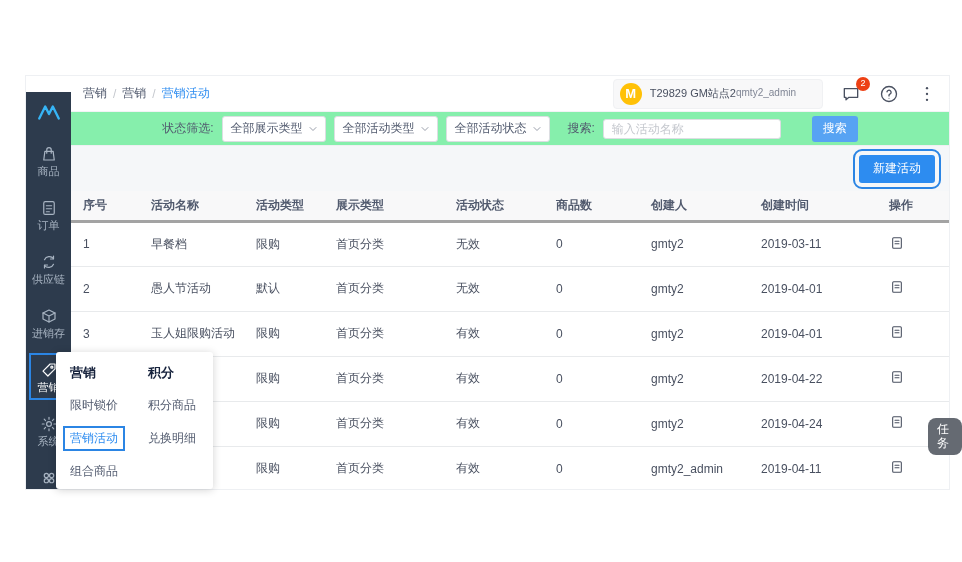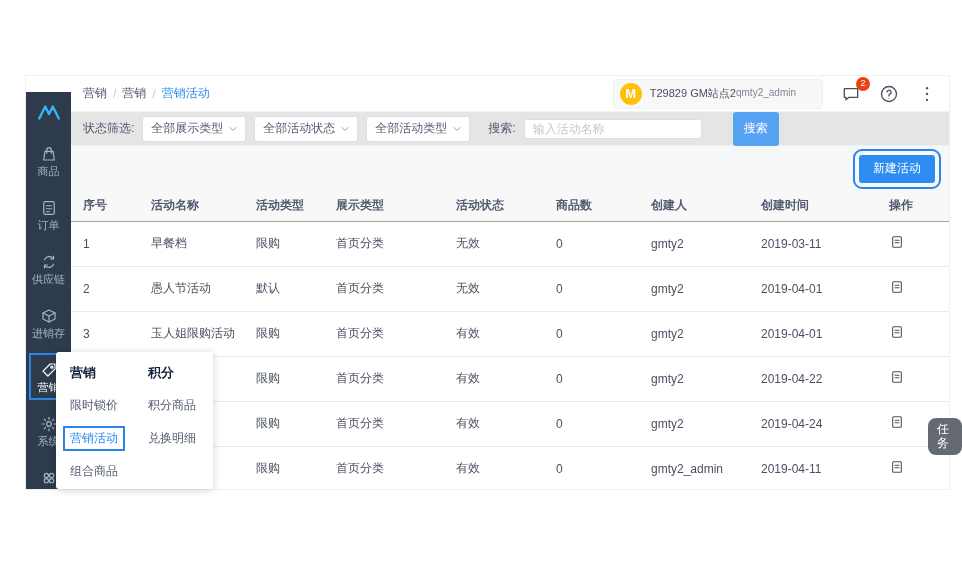--- a/index.html
+++ b/index.html
@@ -33,36 +33,36 @@
   .brand-circle { width:22px; height:22px; border-radius:50%; background:var(--brand,#ffc107); display:flex; align-items:center; justify-content:center; flex:0 0 auto; }
   .brand-m { color:#fff; font-weight:bold; font-size:13px; line-height:1; }
   .acct-text { display:flex; flex-direction:row; line-height:1.3; }
   .acct-site { font-size:11px; color:#495060; white-space:nowrap; }
   .acct-user { font-size:10px; color:#808695; white-space:nowrap; }
   .icon-btn { position:relative; width:20px; height:20px; color:#495060; cursor:pointer; }
   .icon-btn .icn { width:20px; height:20px; }
   .badge { position:absolute; top:-7px; right:-9px; background:var(--badge-red,#ed4014); color:#fff; font-size:9px; min-width:14px; height:14px; border-radius:8px; display:flex; align-items:center; justify-content:center; padding:0 3px; line-height:1; }
 
   
-  .filterbar { height:34px; display:flex; align-items:center; gap:8px; padding:0 12px; border-bottom:1px solid #eef0f2; font-size:12px; color:#515a6e; background:#e5e5e5; }
+  .filterbar { height:34px; display:flex; align-items:center; gap:8px; padding:0 12px; border-bottom:1px solid #eef0f2; font-size:12px; color:#515a6e; background:#86efac;justify-content:center; }
   .dd-wrap { display:flex; gap:8px; }
   .dropdown { height:26px; min-width:96px; border:1px solid #dcdee2; border-radius:3px; background:#fff; display:flex; align-items:center; justify-content:space-between; gap:4px; padding:0 6px 0 8px; cursor:pointer; color:#515a6e; }
   .dd-ar { width:12px; height:12px; color:#808695; }
   .search-label { margin-left:10px; }
   .search-input { width:178px; height:20px; border:1px solid #dcdee2; border-radius:3px; padding:0 8px; font-size:12px; color:#495060; outline:none; }
   .search-input::placeholder { color:#c5c8ce; }
-  .search-btn { height:34px; padding:0 11px; background:#57a3f3; border:none; border-radius:3px; color:#fff; font-size:12px; cursor:pointer;margin-left:23px; }
+  .search-btn { height:26px; padding:0 11px; background:#57a3f3; border:none; border-radius:3px; color:#fff; font-size:12px; cursor:pointer;margin-left:23px; }
 
   
   .content { flex:1; display:flex; flex-direction:column; background:#fff; overflow:hidden; }
   .toolbar-row { height:45px; background:#f5f7f9; display:flex; align-items:center; justify-content:flex-end; padding:0 14px; flex:0 0 auto; }
   .new-btn { height:28px; padding:0 14px; background:var(--accent,#2d8cf0); color:#fff; border:none; border-radius:3px; font-size:12px; cursor:pointer; }
   .hl-ring { outline:2px solid var(--highlight,#2b85e4); outline-offset:4px; }
   table.grid { width:100%; border-collapse:collapse; table-layout:fixed; font-size:12px; color:#495060; }
-  .grid th { background:#f8f8f9; height:30px; text-align:left; padding:0 4px 0 12px; font-weight:bold; color:#515a6e; border-bottom:1px solid #a3a3a3; }
+  .grid th { background:#f8f8f9; height:30px; text-align:left; padding:0 4px 0 12px; font-weight:bold; color:#515a6e; border-bottom:3px solid #a3a3a3; }
   .grid td { height:45px; padding:0 4px 0 12px; border-bottom:1px solid #e8eaec; background:#fff; white-space:nowrap; overflow:hidden; }
   .op-btn { display:inline-block; width:16px; height:16px; color:#495060; cursor:pointer; }
   .op-btn svg { width:100%; height:100%; display:block; }
 
   
   .popup { position:absolute; left:30px; top:276px; width:157px; bottom:0; background:#fff; box-shadow:0 1px 8px rgba(0,0,0,0.18); border-radius:3px; z-index:40; overflow:hidden; padding:12px 0 0 14px; }
   .popup-cols { display:flex; gap:24px; }
   .popup-col { display:flex; flex-direction:column; }
   .popup-title { font-size:13px; font-weight:bold; color:#17233d; margin-bottom:12px; white-space:nowrap; }
   .popup-item { font-size:12px; color:#515a6e; margin:0 0 10px -6px; padding:3px 6px; cursor:pointer; white-space:nowrap; }
@@ -202,29 +202,29 @@
         <span class="dd-wrap" id="dropdowns">
             <div class="dropdown">
               <span>全部展示类型</span>
               <span class="icn dd-ar">
                 <svg viewBox="0 0 24 24" fill="none" stroke="currentColor" stroke-width="1.6" stroke-linecap="round" stroke-linejoin="round">
                   <path d="M6 9l6 6 6-6"></path>
                 </svg>
               </span>
             </div>
             <div class="dropdown">
-              <span>全部活动状态</span>
+              <span>全部活动类型</span>
               <span class="icn dd-ar">
                 <svg viewBox="0 0 24 24" fill="none" stroke="currentColor" stroke-width="1.6" stroke-linecap="round" stroke-linejoin="round">
                   <path d="M6 9l6 6 6-6"></path>
                 </svg>
               </span>
             </div>
             <div class="dropdown">
-              <span>全部活动类型</span>
+              <span>全部活动状态</span>
               <span class="icn dd-ar">
                 <svg viewBox="0 0 24 24" fill="none" stroke="currentColor" stroke-width="1.6" stroke-linecap="round" stroke-linejoin="round">
                   <path d="M6 9l6 6 6-6"></path>
                 </svg>
               </span>
             </div>
           </span>
         <span class="search-label">搜索:</span>
         <input class="search-input" placeholder="输入活动名称" style="">
         <button class="search-btn">搜索</button>

